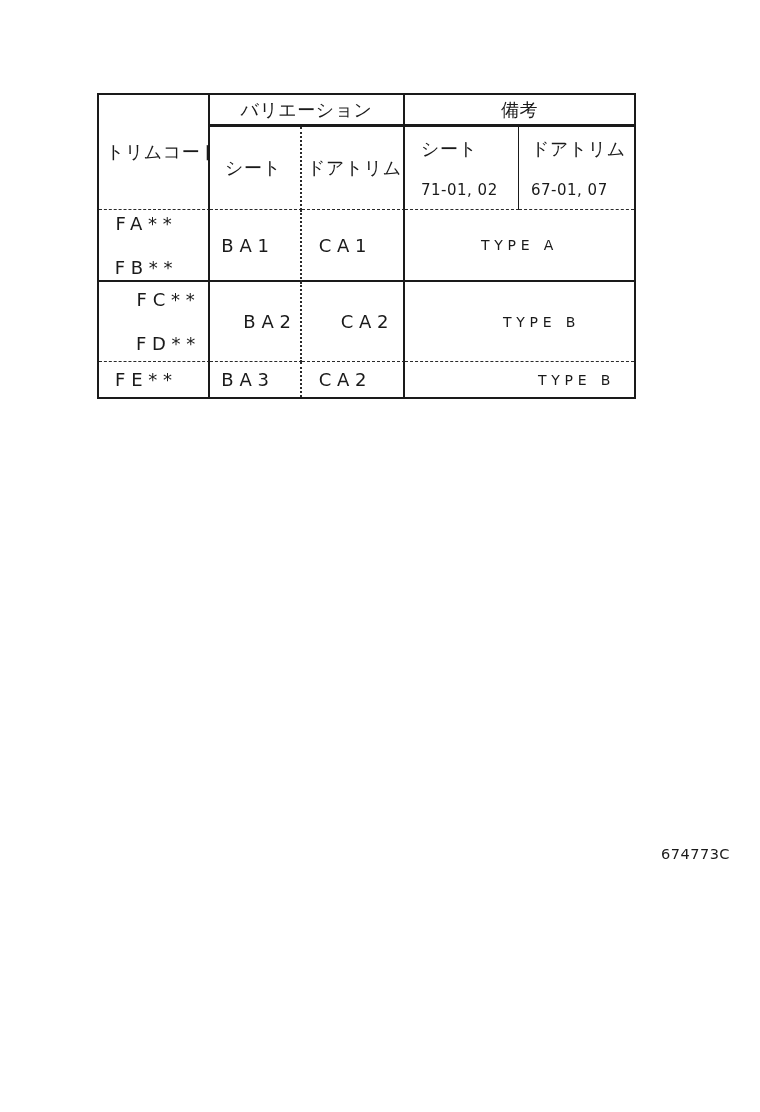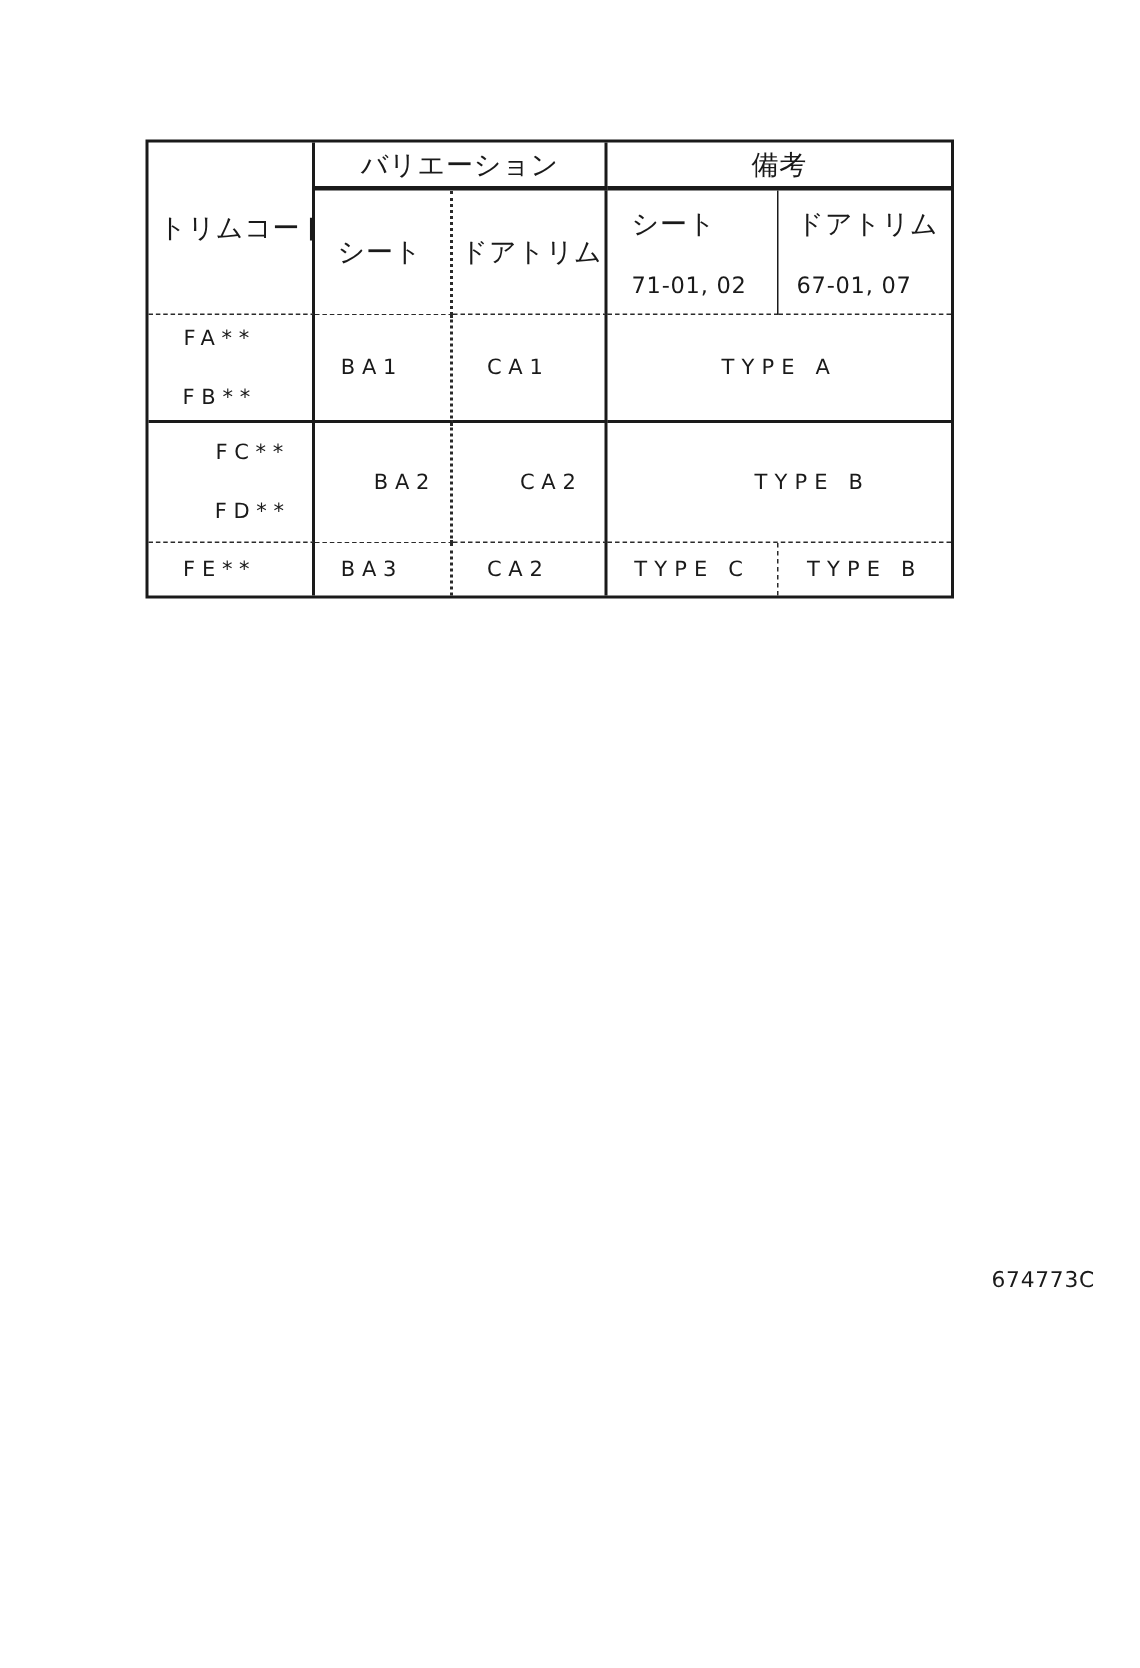--- a/index.html
+++ b/index.html
@@ -50,21 +50,21 @@
 
   
   .c1 { grid-column: 1; } .c2 { grid-column: 2; } .c3 { grid-column: 3; }
   .c4 { grid-column: 4; } .c5 { grid-column: 5; }
   .c23 { grid-column: 2 / 4; } .c45 { grid-column: 4 / 6; }
   .r1 { grid-row: 1; } .r2 { grid-row: 2; } .r3 { grid-row: 3; }
   .r4 { grid-row: 4; } .r5 { grid-row: 5; } .r12 { grid-row: 1 / 3; }
 
   
   .jp   { font-size: 18px; letter-spacing: 0.5px; white-space: nowrap; }
-  .code { font-size: 14px; letter-spacing: 0.32em; white-space: nowrap; }
+  .code { font-size: 18px; letter-spacing: 0.32em; white-space: nowrap; }
   .type { font-size: 14px; letter-spacing: 0.34em; white-space: nowrap; }
   .num  { font-size: 15px; letter-spacing: 0.5px; white-space: nowrap; }
 
   
   .align-left { justify-content: flex-start; }
   .trim-head  { padding-left: 7px; }
   .seat-head  { padding-left: 15px; }
   .dt-head    { padding-left: 5px; }
   .remarks-head { }
   .two-line {
@@ -127,20 +127,19 @@
       <span class="code">FC**</span>
       <span class="code">FD**</span>
     </div>
     <div class="cell c2 r4 br-dot bb-dash code lean">BA2</div>
     <div class="cell c3 r4 br-solid bb-dash code lean">CA2</div>
     <div class="cell c45 r4 bb-dash type">TYPE B</div>
 
     <div class="cell c1 r5 br-solid code lean">FE**</div>
     <div class="cell c2 r5 br-dot code lean">BA3</div>
     <div class="cell c3 r5 br-solid code lean">CA2</div>
-    <div class="cell c4 r5 br-dash type">TYPE C</div>
     <div class="cell c5 r5 type">TYPE B</div>
 
   </div>
 
   <div id="doc-code">674773C</div>
 
 </div>
 
 </body></html>

